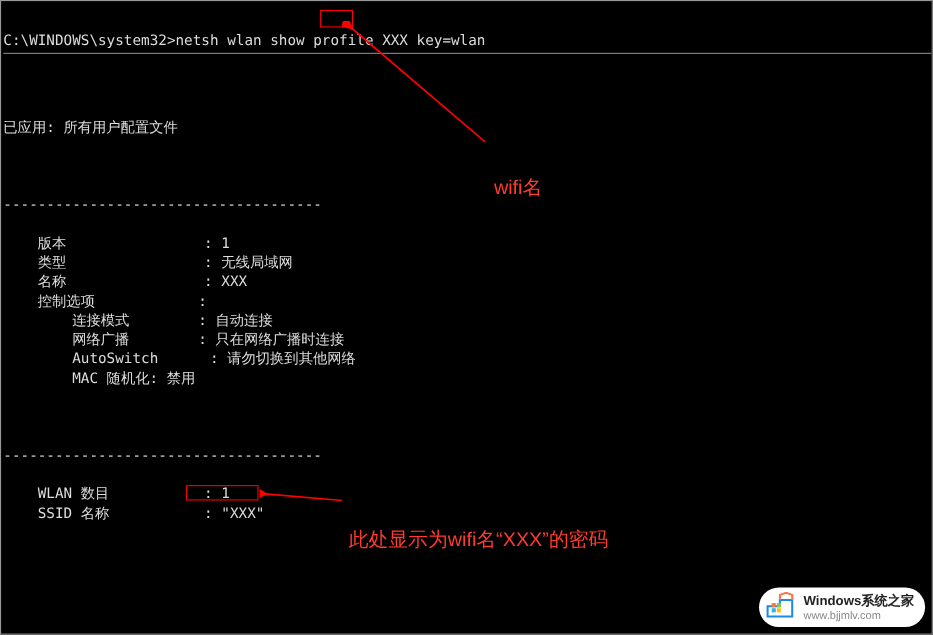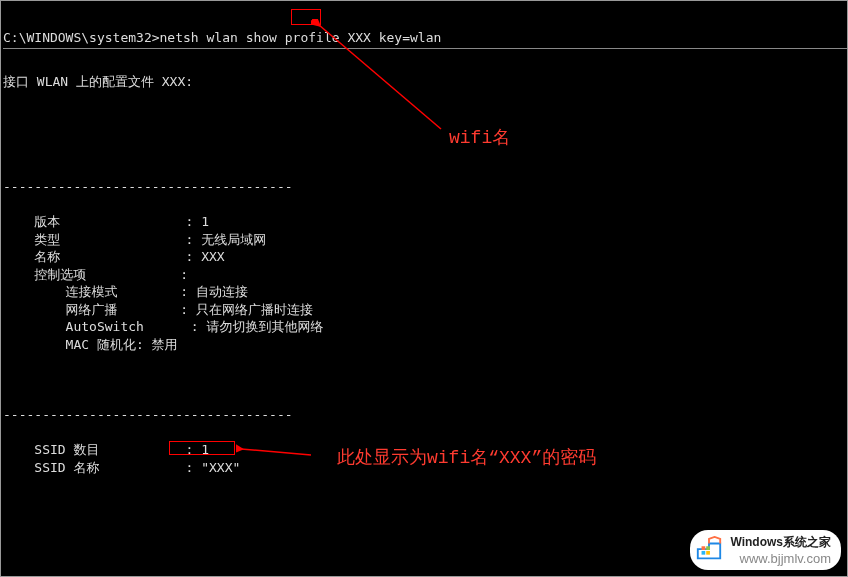--- a/index.html
+++ b/index.html
@@ -21,24 +21,25 @@
     }
     .topline { border-bottom: 1px solid #888; padding-bottom: 2px; margin-bottom: 6px; }
     .highlight-box {
       position: absolute;
       border: 1px solid #ff0000;
       pointer-events: none;
     }
     .annotation {
       position: absolute;
       color: #ff3b30;
-      font-family: Liberation Mono, monospace;
+      font-family: Liberation Sans, sans-serif;
       font-size: 18px;
       font-weight: 400;
       pointer-events: none;
+      margin-top: 33px;
     }
     .arrow {
       position: absolute;
       pointer-events: none;
     }
     .watermark {
       position: absolute;
       right: 6px;
       bottom: 6px;
       display: flex;
@@ -47,37 +48,37 @@
       border-radius: 18px 18px 18px 18px;
       padding: 4px 10px 4px 4px;
       box-shadow: 0 1px 3px rgba(0,0,0,0.3);
     }
     .wm-icon {
       width: 30px; height: 28px;
       display: inline-block;
       position: relative;
       margin-right: 6px;
     }
-    .wm-text { font-family: "Microsoft YaHei", sans-serif; text-align: right; }
+    .wm-text { font-family: "Microsoft YaHei", sans-serif; }
     .wm-title { font-size: 12px; color: #222; font-weight: 600; }
-    .wm-url { font-size: 13px; color: #888; }
+    .wm-url { font-size: 10px; color: #888; }
   </style>
 </head>
 <body>
 
 <div class="terminal">
 <div class="topline"><span>C:\WINDOWS\system32&gt;</span><span>netsh wlan show profile </span><span id="cmd-profile">XXX</span><span> key=wlan</span></div>
-<div>接口 WLAN 上的配置文件 XXX:</div>
 <div>&nbsp;</div>
+<div>已应用: 所有用户配置文件</div>
 <div>&nbsp;</div>
 <div>-------------------------------------</div>
 <div id="profile-rows"><div><span>    版本                </span><span>: </span><span>1</span></div><div><span>    类型                </span><span>: </span><span>无线局域网</span></div><div><span>    名称                </span><span>: </span><span>XXX</span></div><div><span>    控制选项            </span><span>:</span></div><div><span>        连接模式        </span><span>: </span><span>自动连接</span></div><div><span>        网络广播        </span><span>: </span><span>只在网络广播时连接</span></div><div><span>        AutoSwitch      </span><span>: </span><span>请勿切换到其他网络</span></div><div><span>        MAC 随机化: 禁用</span></div></div>
 <div>&nbsp;</div>
 <div>-------------------------------------</div>
-<div id="connection-rows"><div><span>    SSID 数目           </span><span>: </span><span>1</span></div><div><span>    SSID 名称           </span><span>: </span><span>"XXX"</span></div></div>
+<div id="connection-rows"><div><span>    WLAN 数目           </span><span>: </span><span>1</span></div><div><span>    SSID 名称           </span><span>: </span><span>"XXX"</span></div></div>
 
 
 
 
 
 
 
 
 </div>
 
@@ -95,21 +96,21 @@
 <div class="annotation" style="left:448px; top:124px;">wifi名</div>
 
 <svg class="arrow" style="left:235px; top:442px; width:80px; height:18px;" viewBox="0 0 80 18">
   <defs>
       <marker id="ah2" markerWidth="8" markerHeight="8" refX="2" refY="4" orient="auto">
         <path d="M8,0 L0,4 L8,8 Z" fill="#ff0000"></path>
       </marker>
     </defs>
   <line x1="75" y1="12" x2="5" y2="6" stroke="#ff0000" stroke-width="1.5" marker-end="url(#ah2)"></line>
 </svg>
-<div class="annotation" style="left:336px; top:444px;">此处显示为wifi名“XXX”的密码</div>
+<div class="annotation" style="left:316px; top:444px;">此处显示为wifi名“XXX”的密码</div>
 
 <div class="watermark">
   <span class="wm-icon">
     <svg viewBox="0 0 32 30" width="30" height="28">
       <path d="M4 14 L4 24 L28 24 L28 8 L16 8 L16 14 Z" fill="none" stroke="#1e88e5" stroke-width="2"></path>
       <path d="M16 8 L16 3 L22 1 L28 3 L28 8" fill="none" stroke="#ff7043" stroke-width="2"></path>
       <rect x="8" y="11" width="4" height="4" fill="#ff7043"></rect>
       <rect x="13" y="11" width="4" height="4" fill="#8bc34a"></rect>
       <rect x="8" y="16" width="4" height="4" fill="#29b6f6"></rect>
       <rect x="13" y="16" width="4" height="4" fill="#ffc107"></rect>

